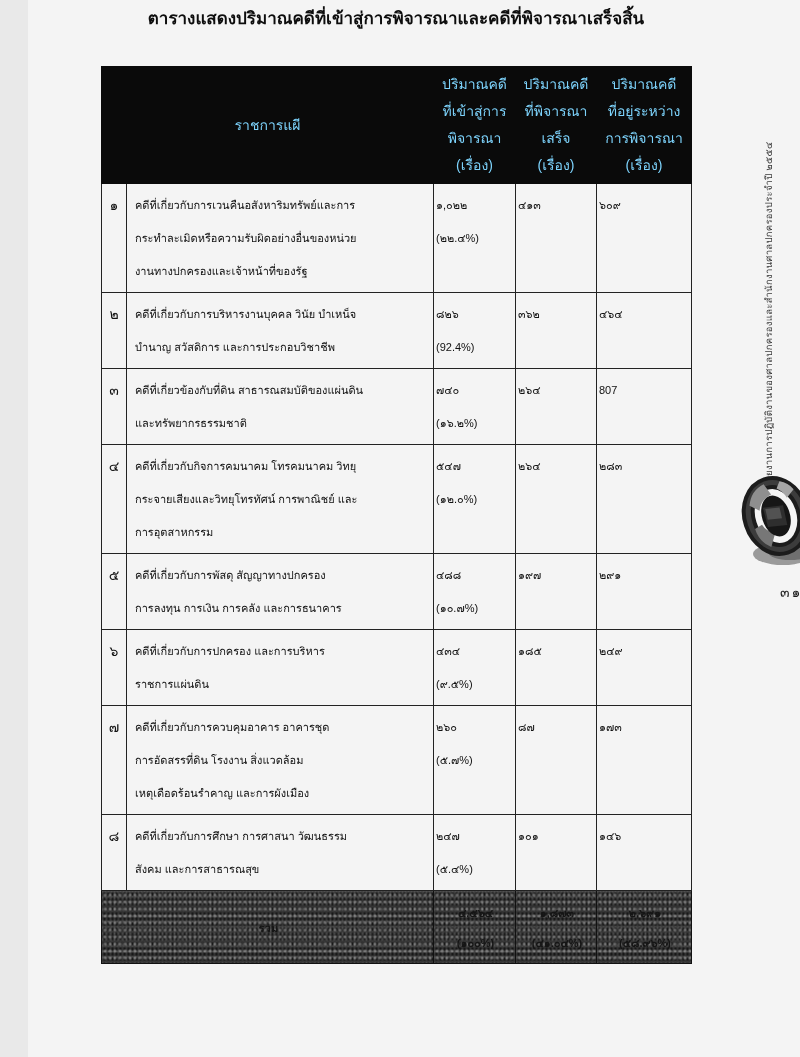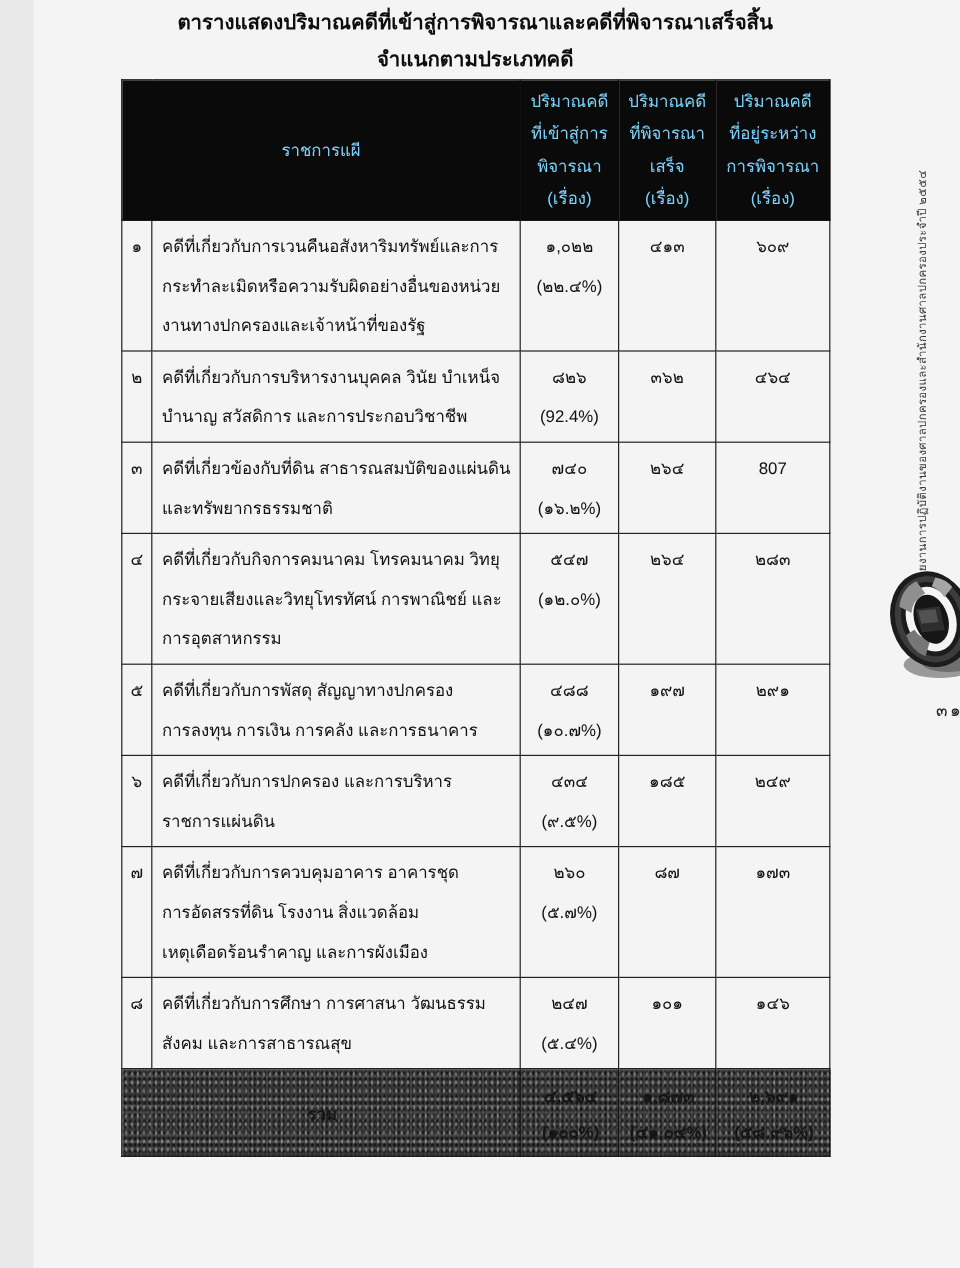--- a/index.html
+++ b/index.html
@@ -31,25 +31,25 @@
   .doc-table col.c-n3{width:95px;}
   .doc-table th{
     background:#0a0a0a;color:#7dd3fc;font-weight:normal;
     font-size:14px;line-height:27px;border:1px solid #0a0a0a;
     vertical-align:middle;text-align:center;white-space:pre-line;
     padding:4px 2px;
   }
   .doc-table thead tr{height:110px;}
   .doc-table td{
     border:1px solid #222;vertical-align:top;
-    font-size:14px;line-height:33px;white-space:pre-line;
+    font-size:11px;line-height:33px;white-space:pre-line;
     padding:5px 6px 4px 8px;background:#f4f4f4;
   }
   td.no-cell{text-align:center;padding:5px 0 0 0;font-size:14px;}
-  td.num-cell{text-align:center;padding:5px 2px 0 2px;}
+  td.num-cell{padding:5px 2px 0 2px;}
   tr.h3{height:107px;}
   tr.h2{height:75px;}
   tr.total-row{height:73px;}
   .total-row td{
     vertical-align:middle;text-align:center;font-weight:bold;color:#151515;
     background-color:#4f4f4f;
     background-image:
       radial-gradient(rgba(240,240,240,.35) 1px, transparent 1.4px),
       radial-gradient(rgba(0,0,0,.55) 1px, transparent 1.4px),
       radial-gradient(rgba(20,20,20,.5) 1px, transparent 1.6px);
@@ -71,21 +71,20 @@
     position:absolute;left:710px;top:470px;width:82px;height:102px;
   }
 </style>
 </head>
 <body>
 
 <div class="page">
 
   <div class="title">
     <span class="line">ตารางแสดงปริมาณคดีที่เข้าสู่การพิจารณาและคดีที่พิจารณาเสร็จสิ้น</span>
-    <span class="line">จำแนกตามประเภทคดี</span>
   </div>
 
   <table class="doc-table">
     <colgroup>
       <col class="c-no">
         <col class="c-type">
         <col class="c-n1">
         <col class="c-n2">
         <col class="c-n3">
     </colgroup>

